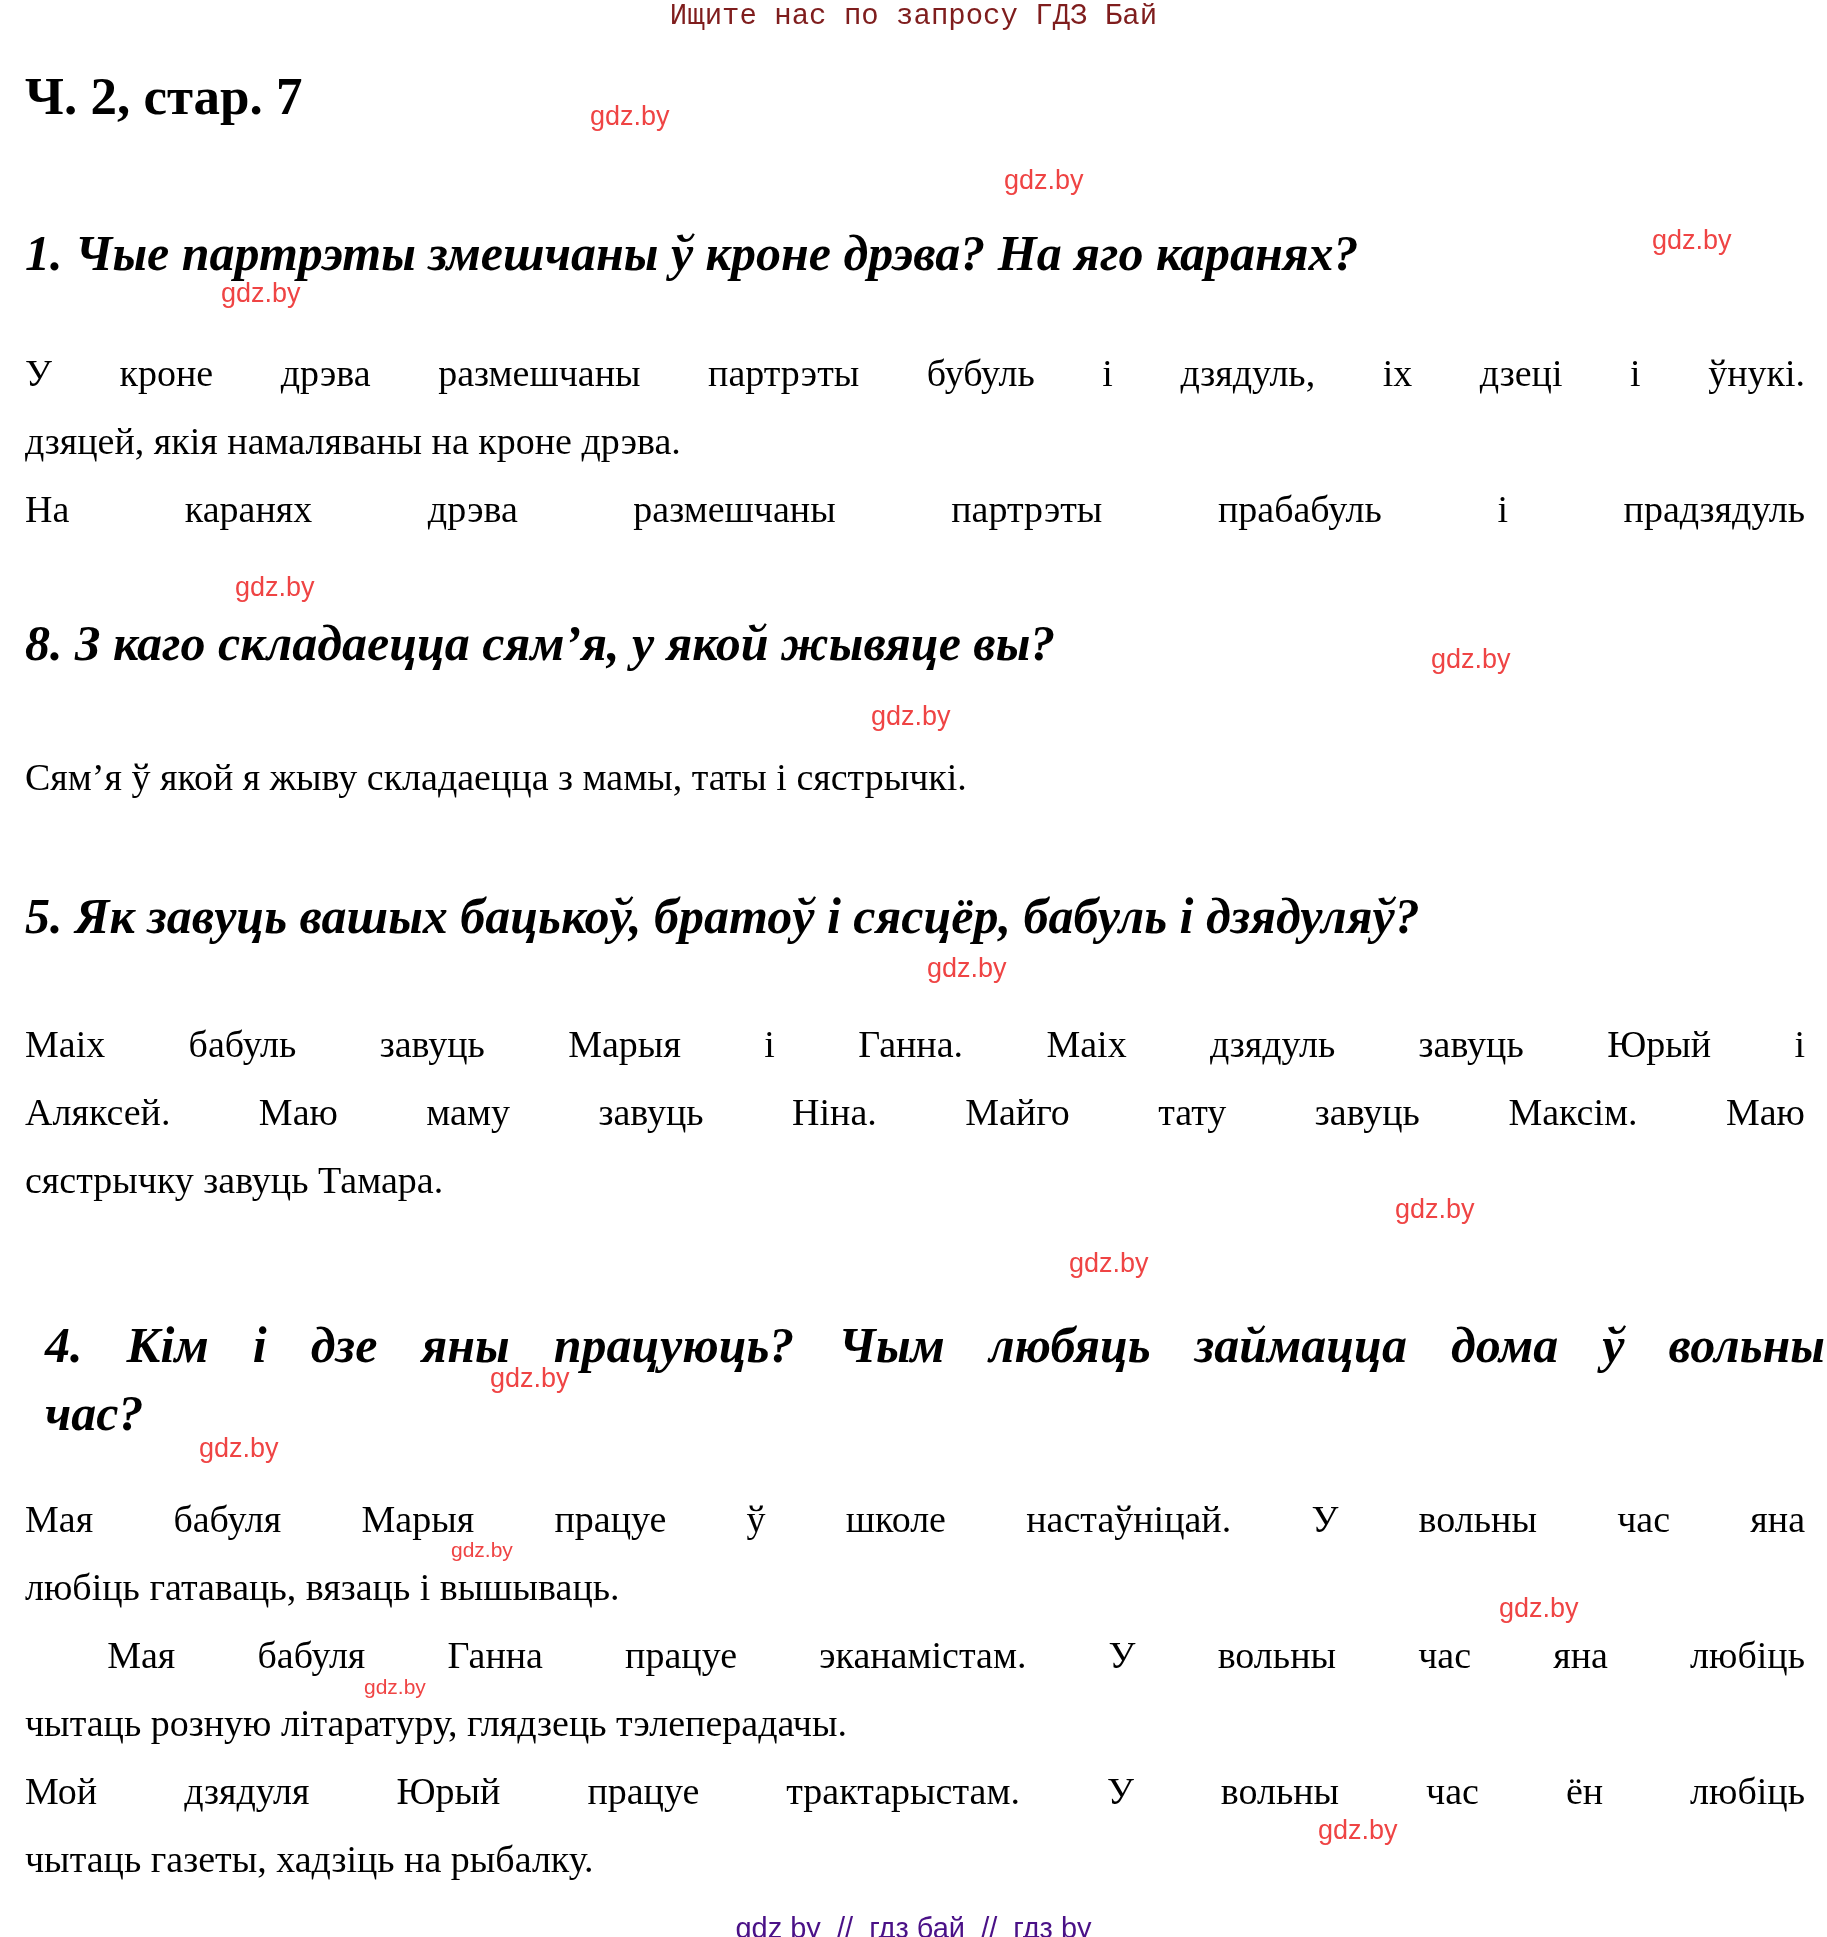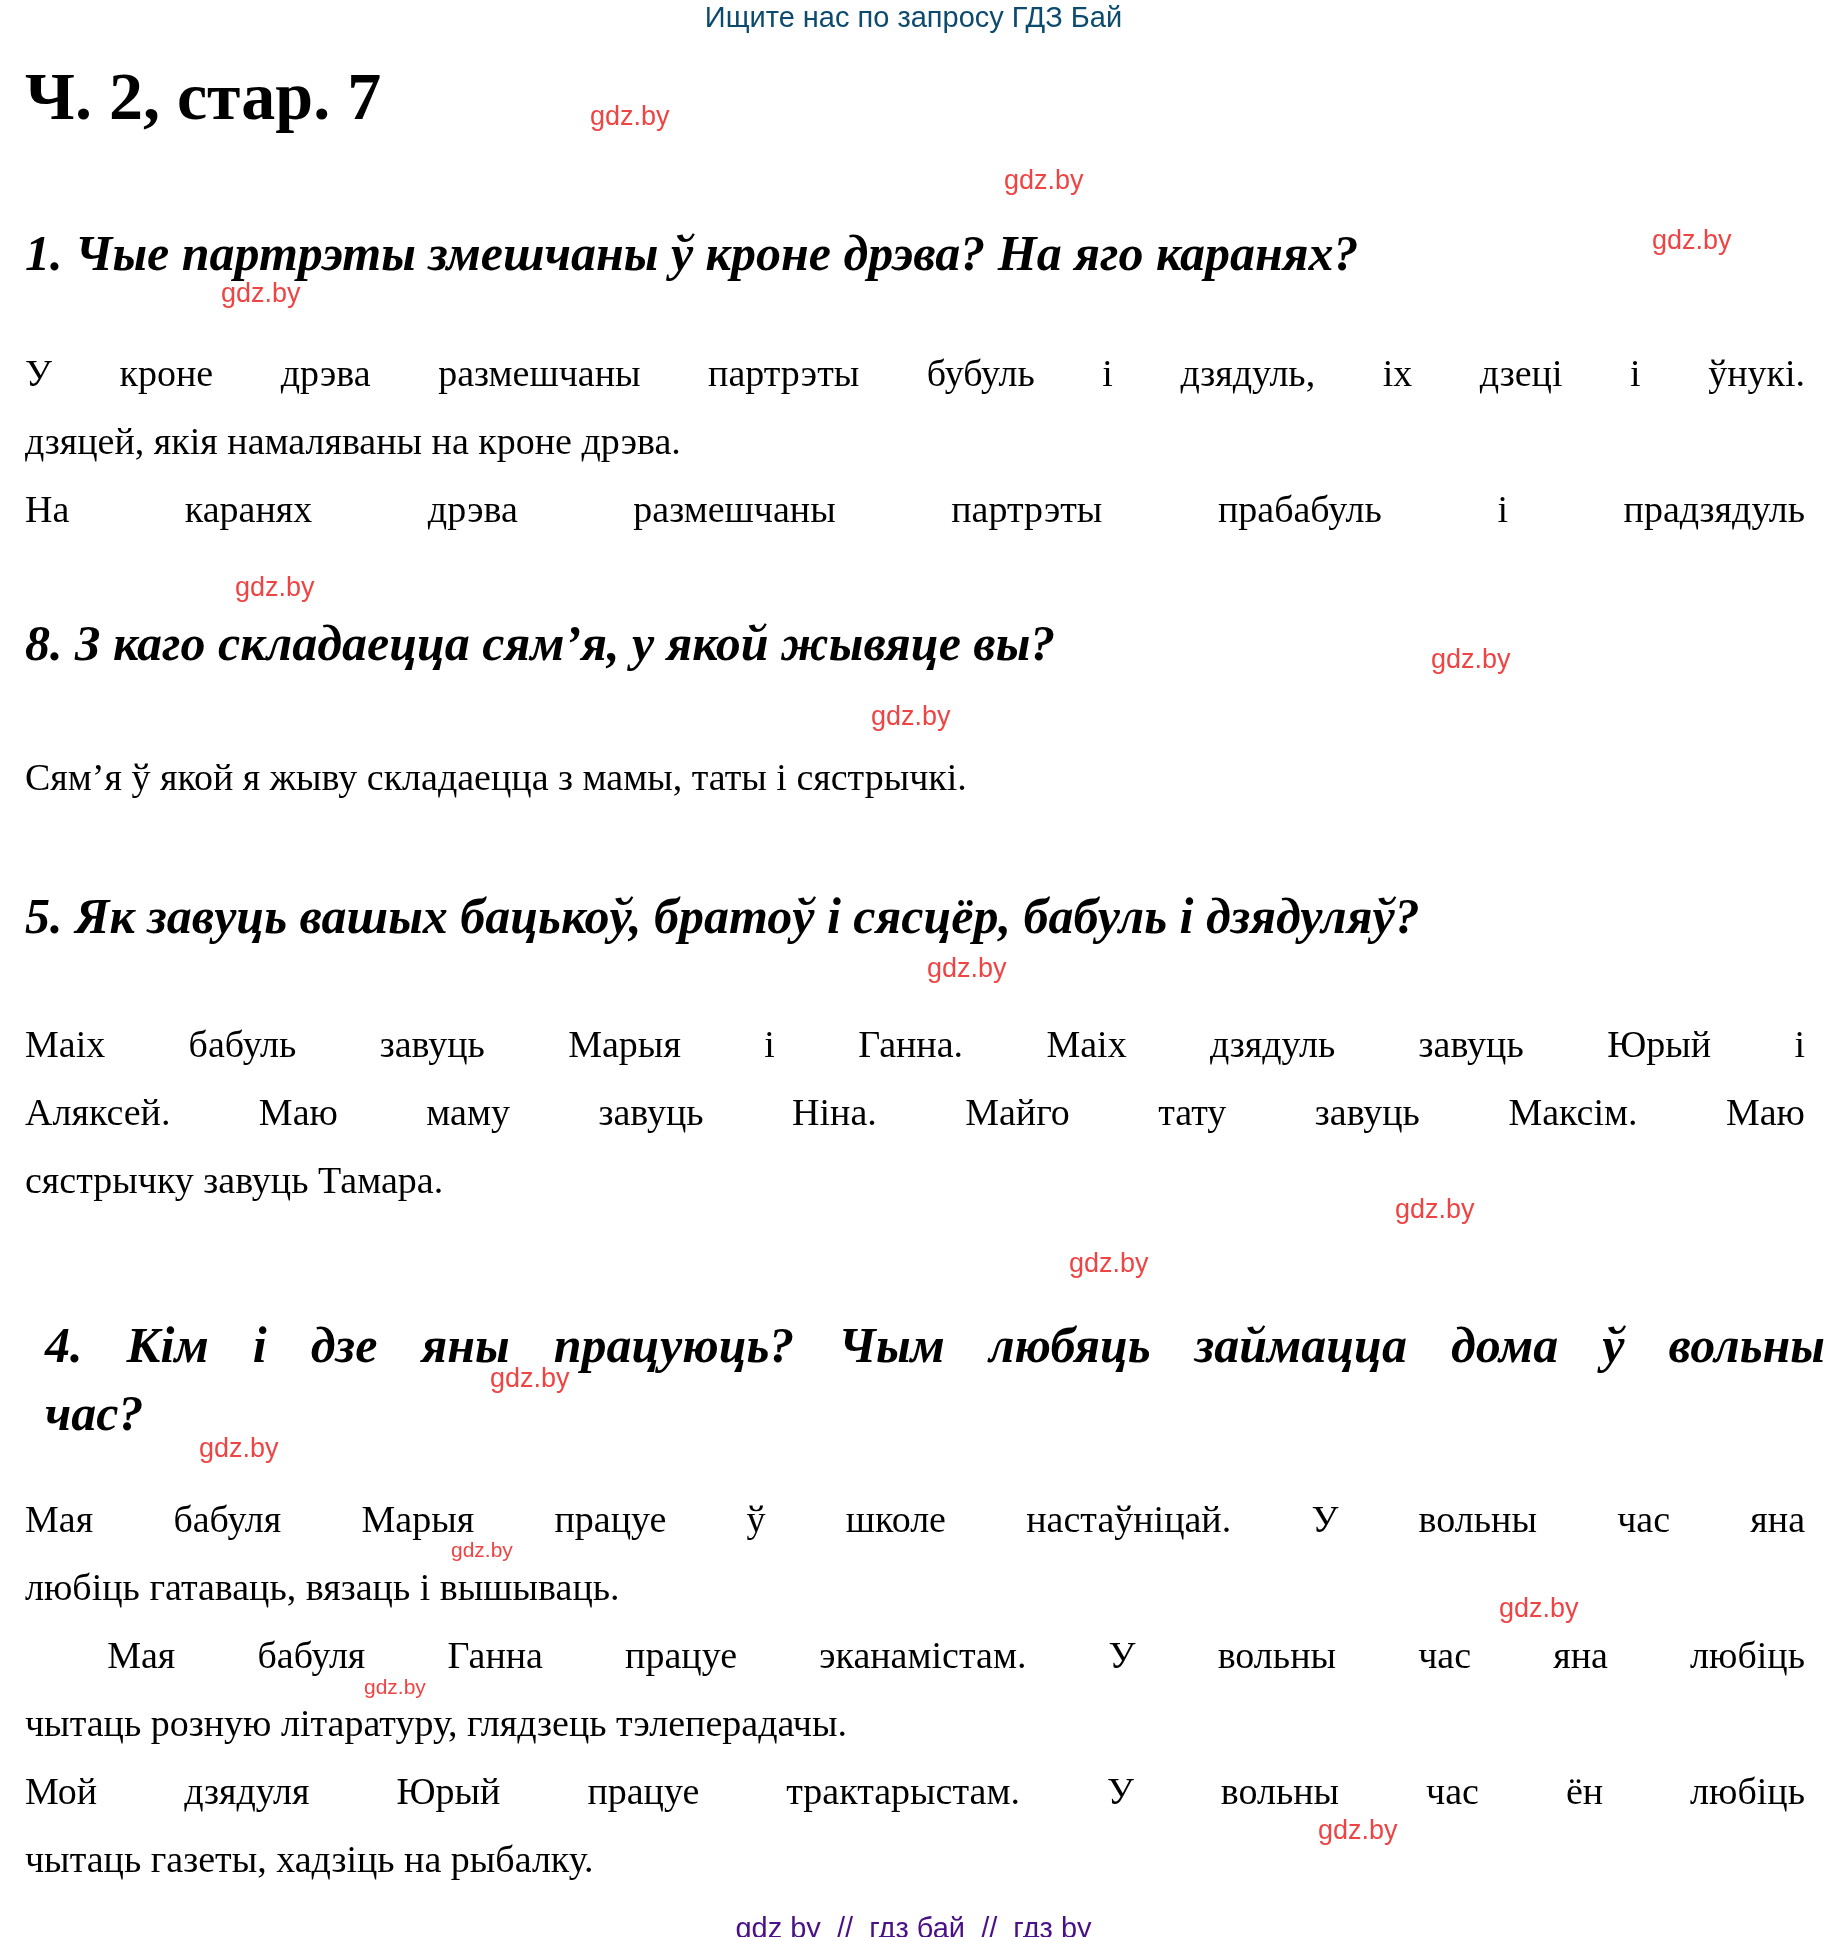--- a/index.html
+++ b/index.html
@@ -1,22 +1,22 @@
 <!DOCTYPE html>
 <html><head>
 <meta charset="utf-8">
 <style>
   html, body { margin:0; padding:0; background:#ffffff; }
   body { width:1827px; height:1937px; position:relative; overflow:hidden; }
   .banner { position:absolute; top:0; left:0; width:1827px; text-align:center;
-    font-family:Liberation Sans, sans-serif; font-size:29px; line-height:34px; color:#0c4a6e; }
+    font-family:Liberation Mono, monospace; font-size:29px; line-height:34px; color:#7f1d1d; }
   .footer { position:absolute; top:1911px; left:0; width:1827px; text-align:center;
     font-family:"Liberation Sans", sans-serif; font-size:29px; line-height:34px; color:#4a1187; white-space:pre; }
   .title { position:absolute; left:25px; top:66px; font-family:"Liberation Serif", serif;
-    font-weight:bold; font-size:68px; line-height:60px; color:#000; }
+    font-weight:bold; font-size:53px; line-height:60px; color:#000; }
   .q { position:absolute; left:25px; width:1780px; font-family:"Liberation Serif", serif;
     font-weight:bold; font-style:italic; font-size:50px; line-height:68px; color:#000; }
   .a { position:absolute; left:25px; width:1780px; font-family:"Liberation Serif", serif;
     font-size:38px; line-height:68px; color:#000; text-align:justify; }
   .line { display:block; white-space:nowrap; }
   .just { text-align-last:justify; }
   .wm { position:absolute; font-family:"Liberation Sans", sans-serif; font-size:27px;
     line-height:30px; color:#ef4444; white-space:nowrap; }
   .wm.small { font-size:21px; line-height:24px; }
 </style>

